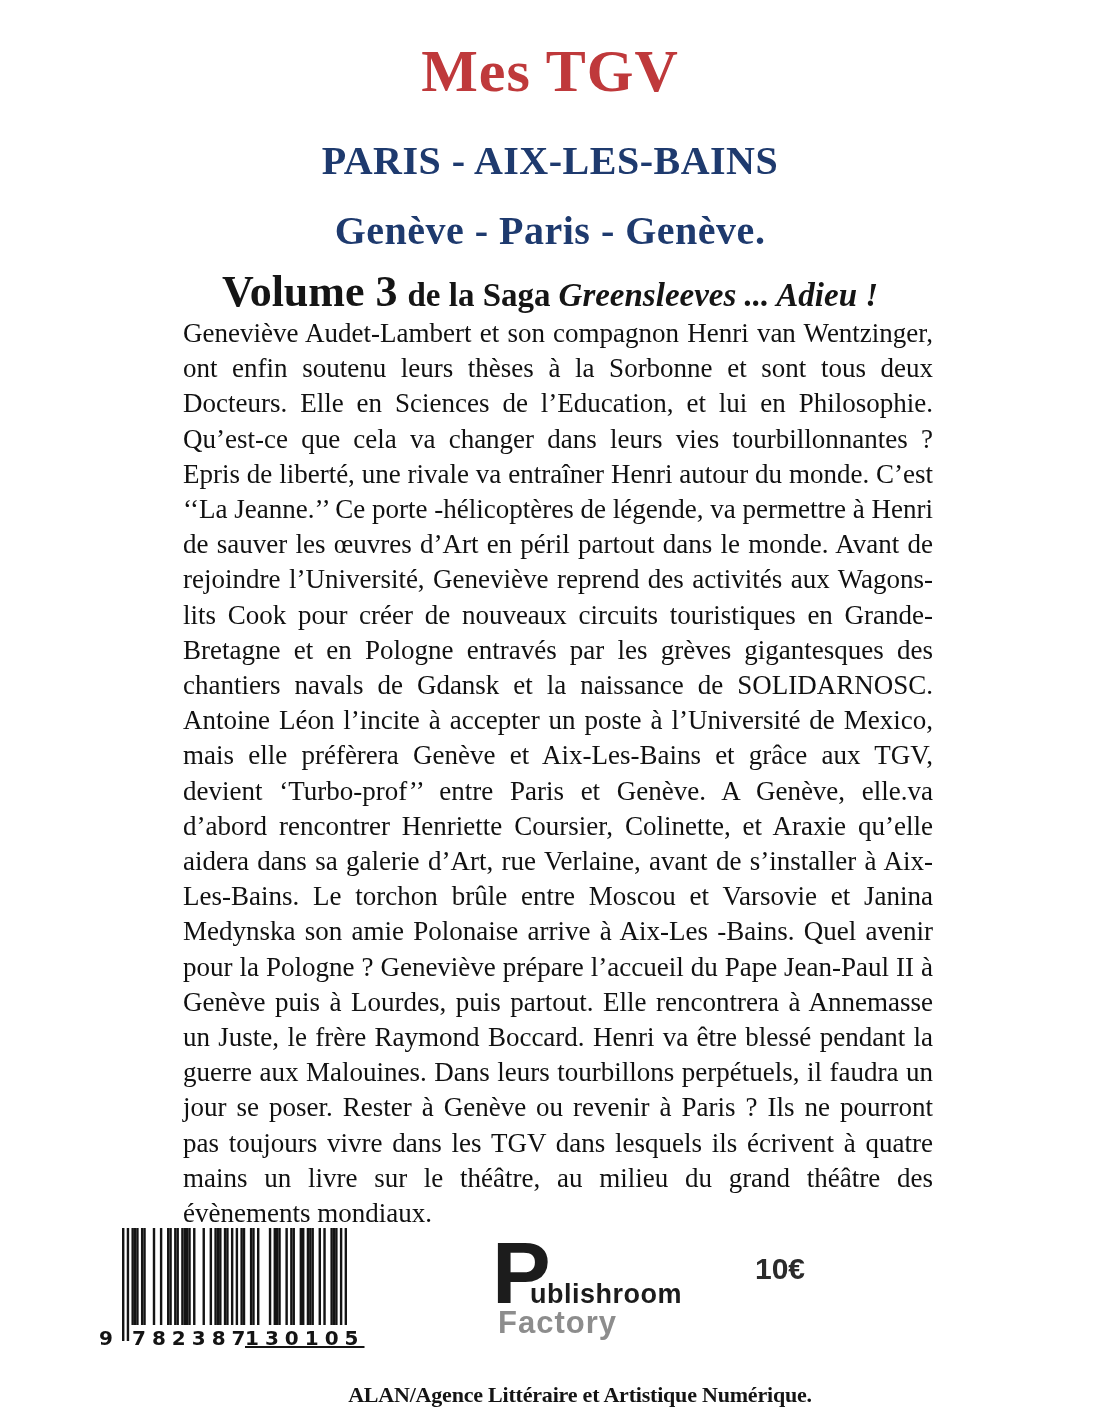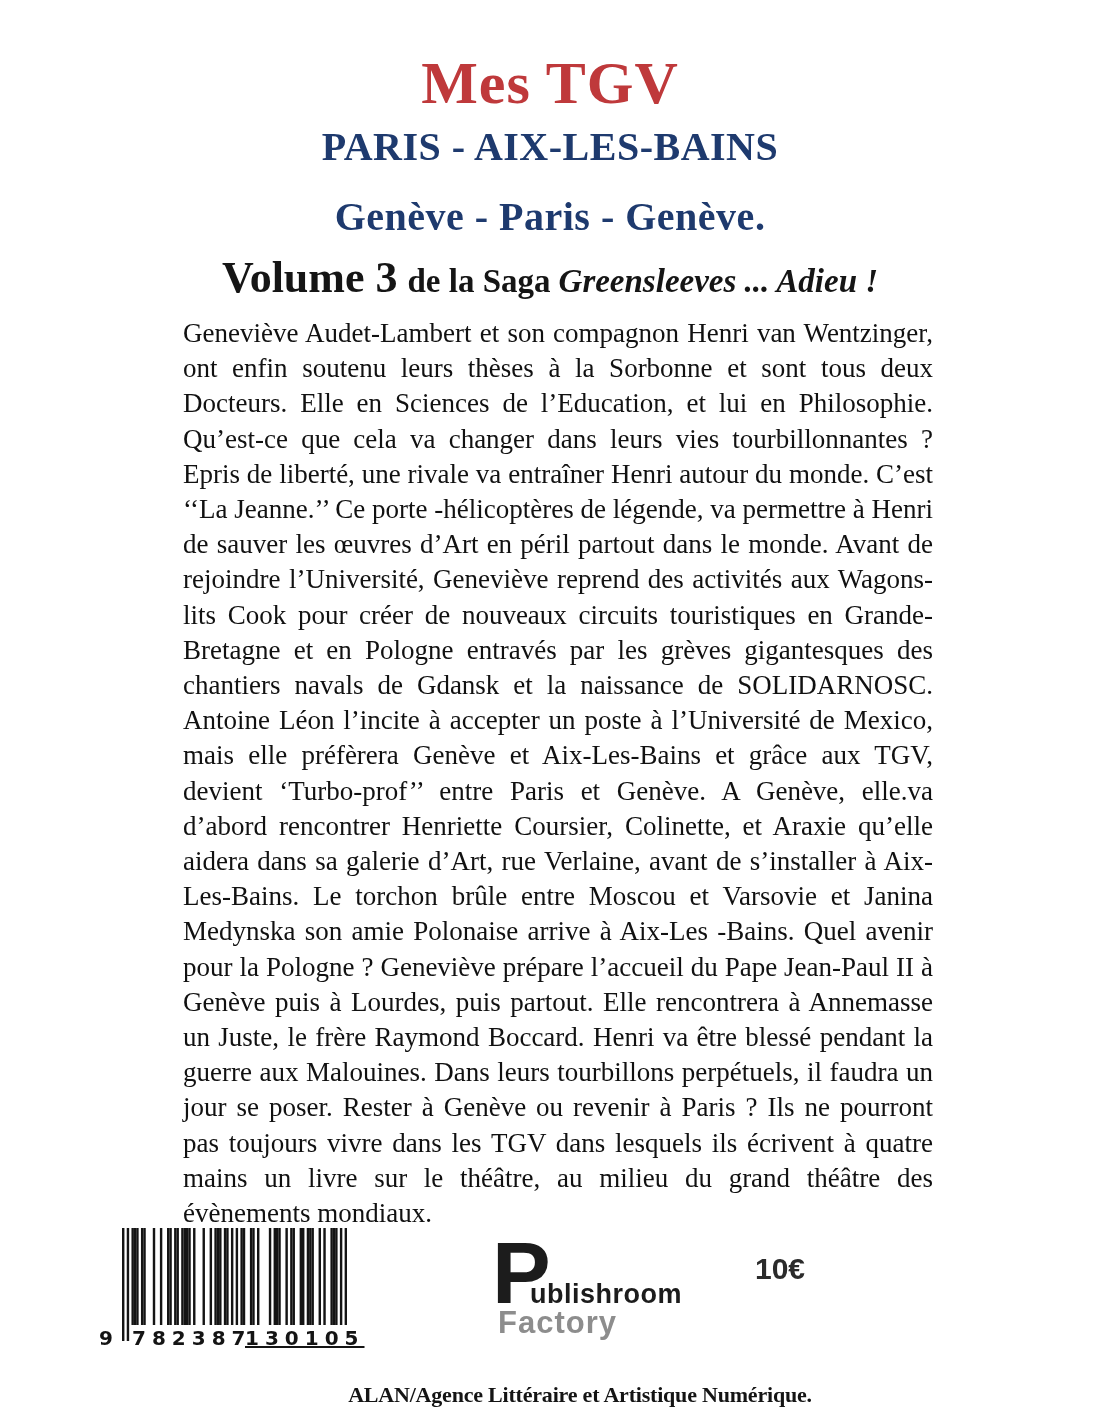--- a/index.html
+++ b/index.html
@@ -6,25 +6,25 @@
   body{
     width:1100px;height:1422px;background:#ffffff;position:relative;
     font-family:"Liberation Serif", serif;color:#111;overflow:hidden;
   }
   .cover{width:1100px;height:1422px;position:relative;}
 
   
   .head{ text-align:center; padding-top:40px; }
   .title{
     font-size:60px; font-weight:bold; color:var(--title-red,#bf393b);
-    line-height:62px; margin:12px; letter-spacing:1px;
+    line-height:62px; margin:0; letter-spacing:1px;
   }
   .route1{
     font-size:40px; font-weight:bold; color:var(--heading-navy,#1e3a6e);
-    line-height:42px; margin:11px 0 0 0; letter-spacing:0.5px;text-align:center;
+    line-height:42px; margin:38px 0 0 0; letter-spacing:0.5px;text-align:center;
   }
   .route2{
     font-size:40px; font-weight:bold; color:var(--heading-navy,#1e3a6e);
     line-height:42px; margin:28px 0 0 0; letter-spacing:0.5px;
   }
   .volume-line{ margin:14px 0 0 0; color:#151515; white-space:nowrap; }
   .vol-big{ font-size:44px; font-weight:bold; }
   .vol-mid{ font-size:33px; font-weight:bold; margin:0 8px 0 10px; }
   .vol-saga{ font-size:33px; font-weight:bold; font-style:italic; }
 

